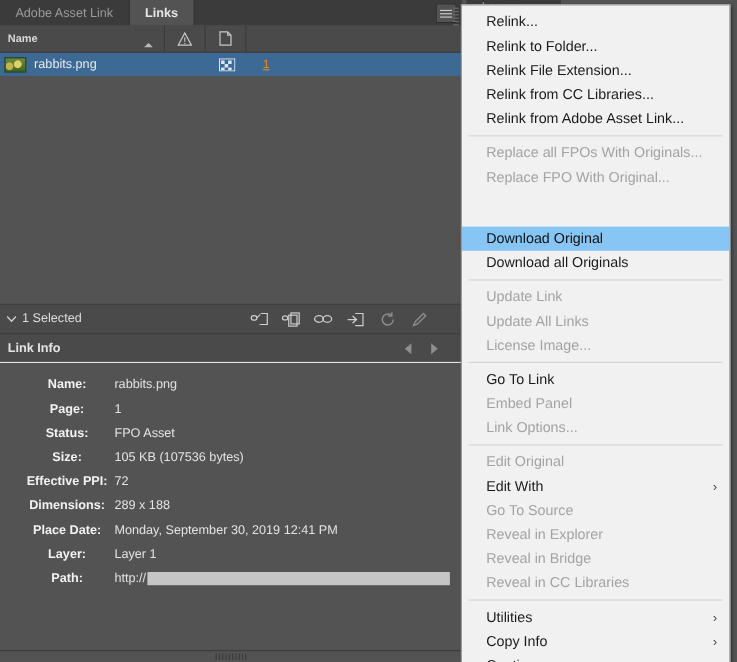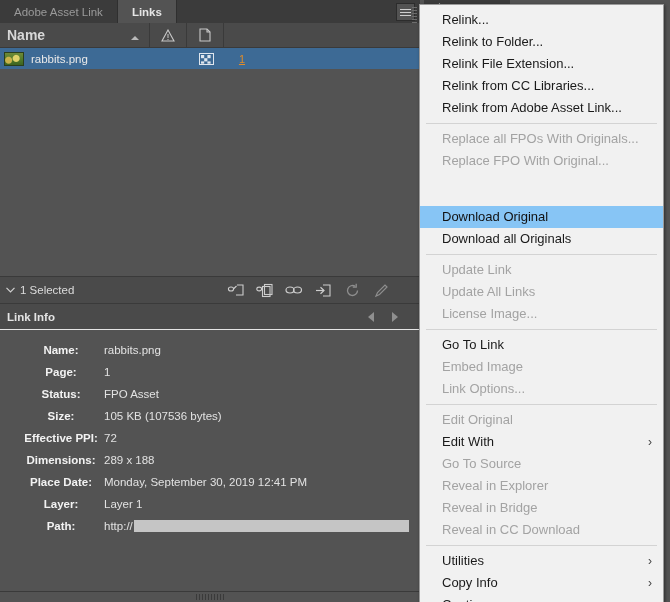--- a/index.html
+++ b/index.html
@@ -20,21 +20,21 @@
        background:#3b3b3b;border-right:1px solid #2f2f2f;white-space:nowrap;}
   .tab.active{background:#535353;color:#e6e6e6;font-weight:bold;}
   .tabfill{flex:1;background:#3b3b3b;}
   .panelmenu{position:absolute;right:5px;top:3px;width:17px;height:16px;
              background:#535353;border:1px solid #2c2c2c;display:flex;flex-direction:column;
              justify-content:center;align-items:center;gap:2px;}
   .panelmenu i{display:block;width:11px;height:1px;background:#cfcfcf;}
 
   
   .colhdr{position:relative;height:24px;background:#4a4a4a;border-bottom:1px solid #3a3a3a;
-          display:flex;align-items:center;color:#d8d8d8;font-size:14px;font-weight:bold;}
+          display:flex;align-items:center;color:#d8d8d8;font-size:10px;font-weight:bold;}
   .colhdr .namecell{flex:1;padding-left:7px;position:relative;}
   .colhdr .sortmark{position:absolute;right:10px;top:9px;width:0;height:0;
         border-left:4px solid transparent;border-right:4px solid transparent;border-bottom:4px solid #b9b9b9;}
   .colhdr .icell{width:36px;display:flex;align-items:center;justify-content:center;
                  border-left:1px solid #3a3a3a;height:100%;}
   .colhdr .spacer{width:36px;border-left:1px solid #3a3a3a;height:100%;}
   .colhdr .rest{flex:0 0 160px;}
 
   
   .list{position:relative;height:228px;background:#535353;overflow:hidden;}
@@ -298,29 +298,29 @@
     <div class="mitem disabled"><span>Replace all FPOs With Originals...</span></div>
     <div class="mitem disabled"><span>Replace FPO With Original...</span></div>
     <div class="mitem highlight"><span>Download Original</span></div>
     <div class="mitem"><span>Download all Originals</span></div>
     <div class="msep"></div>
     <div class="mitem disabled"><span>Update Link</span></div>
     <div class="mitem disabled"><span>Update All Links</span></div>
     <div class="mitem disabled"><span>License Image...</span></div>
     <div class="msep"></div>
     <div class="mitem"><span>Go To Link</span></div>
-    <div class="mitem disabled"><span>Embed Image</span></div>
+    <div class="mitem disabled"><span>Embed Panel</span></div>
     <div class="mitem disabled"><span>Link Options...</span></div>
     <div class="msep"></div>
     <div class="mitem disabled"><span>Edit Original</span></div>
     <div class="mitem"><span>Edit With</span><span class="arrow">›</span></div>
     <div class="mitem disabled"><span>Go To Source</span></div>
     <div class="mitem disabled"><span>Reveal in Explorer</span></div>
     <div class="mitem disabled"><span>Reveal in Bridge</span></div>
-    <div class="mitem disabled"><span>Reveal in CC Download</span></div>
+    <div class="mitem disabled"><span>Reveal in CC Libraries</span></div>
     <div class="msep"></div>
     <div class="mitem"><span>Utilities</span><span class="arrow">›</span></div>
     <div class="mitem"><span>Copy Info</span><span class="arrow">›</span></div>
     <div class="mitem"><span>Captions</span><span class="arrow">›</span></div>
     <div class="msep"></div>
     <div class="mitem"><span>Panel Options...</span></div>
   </div>
 
 </div>
 

